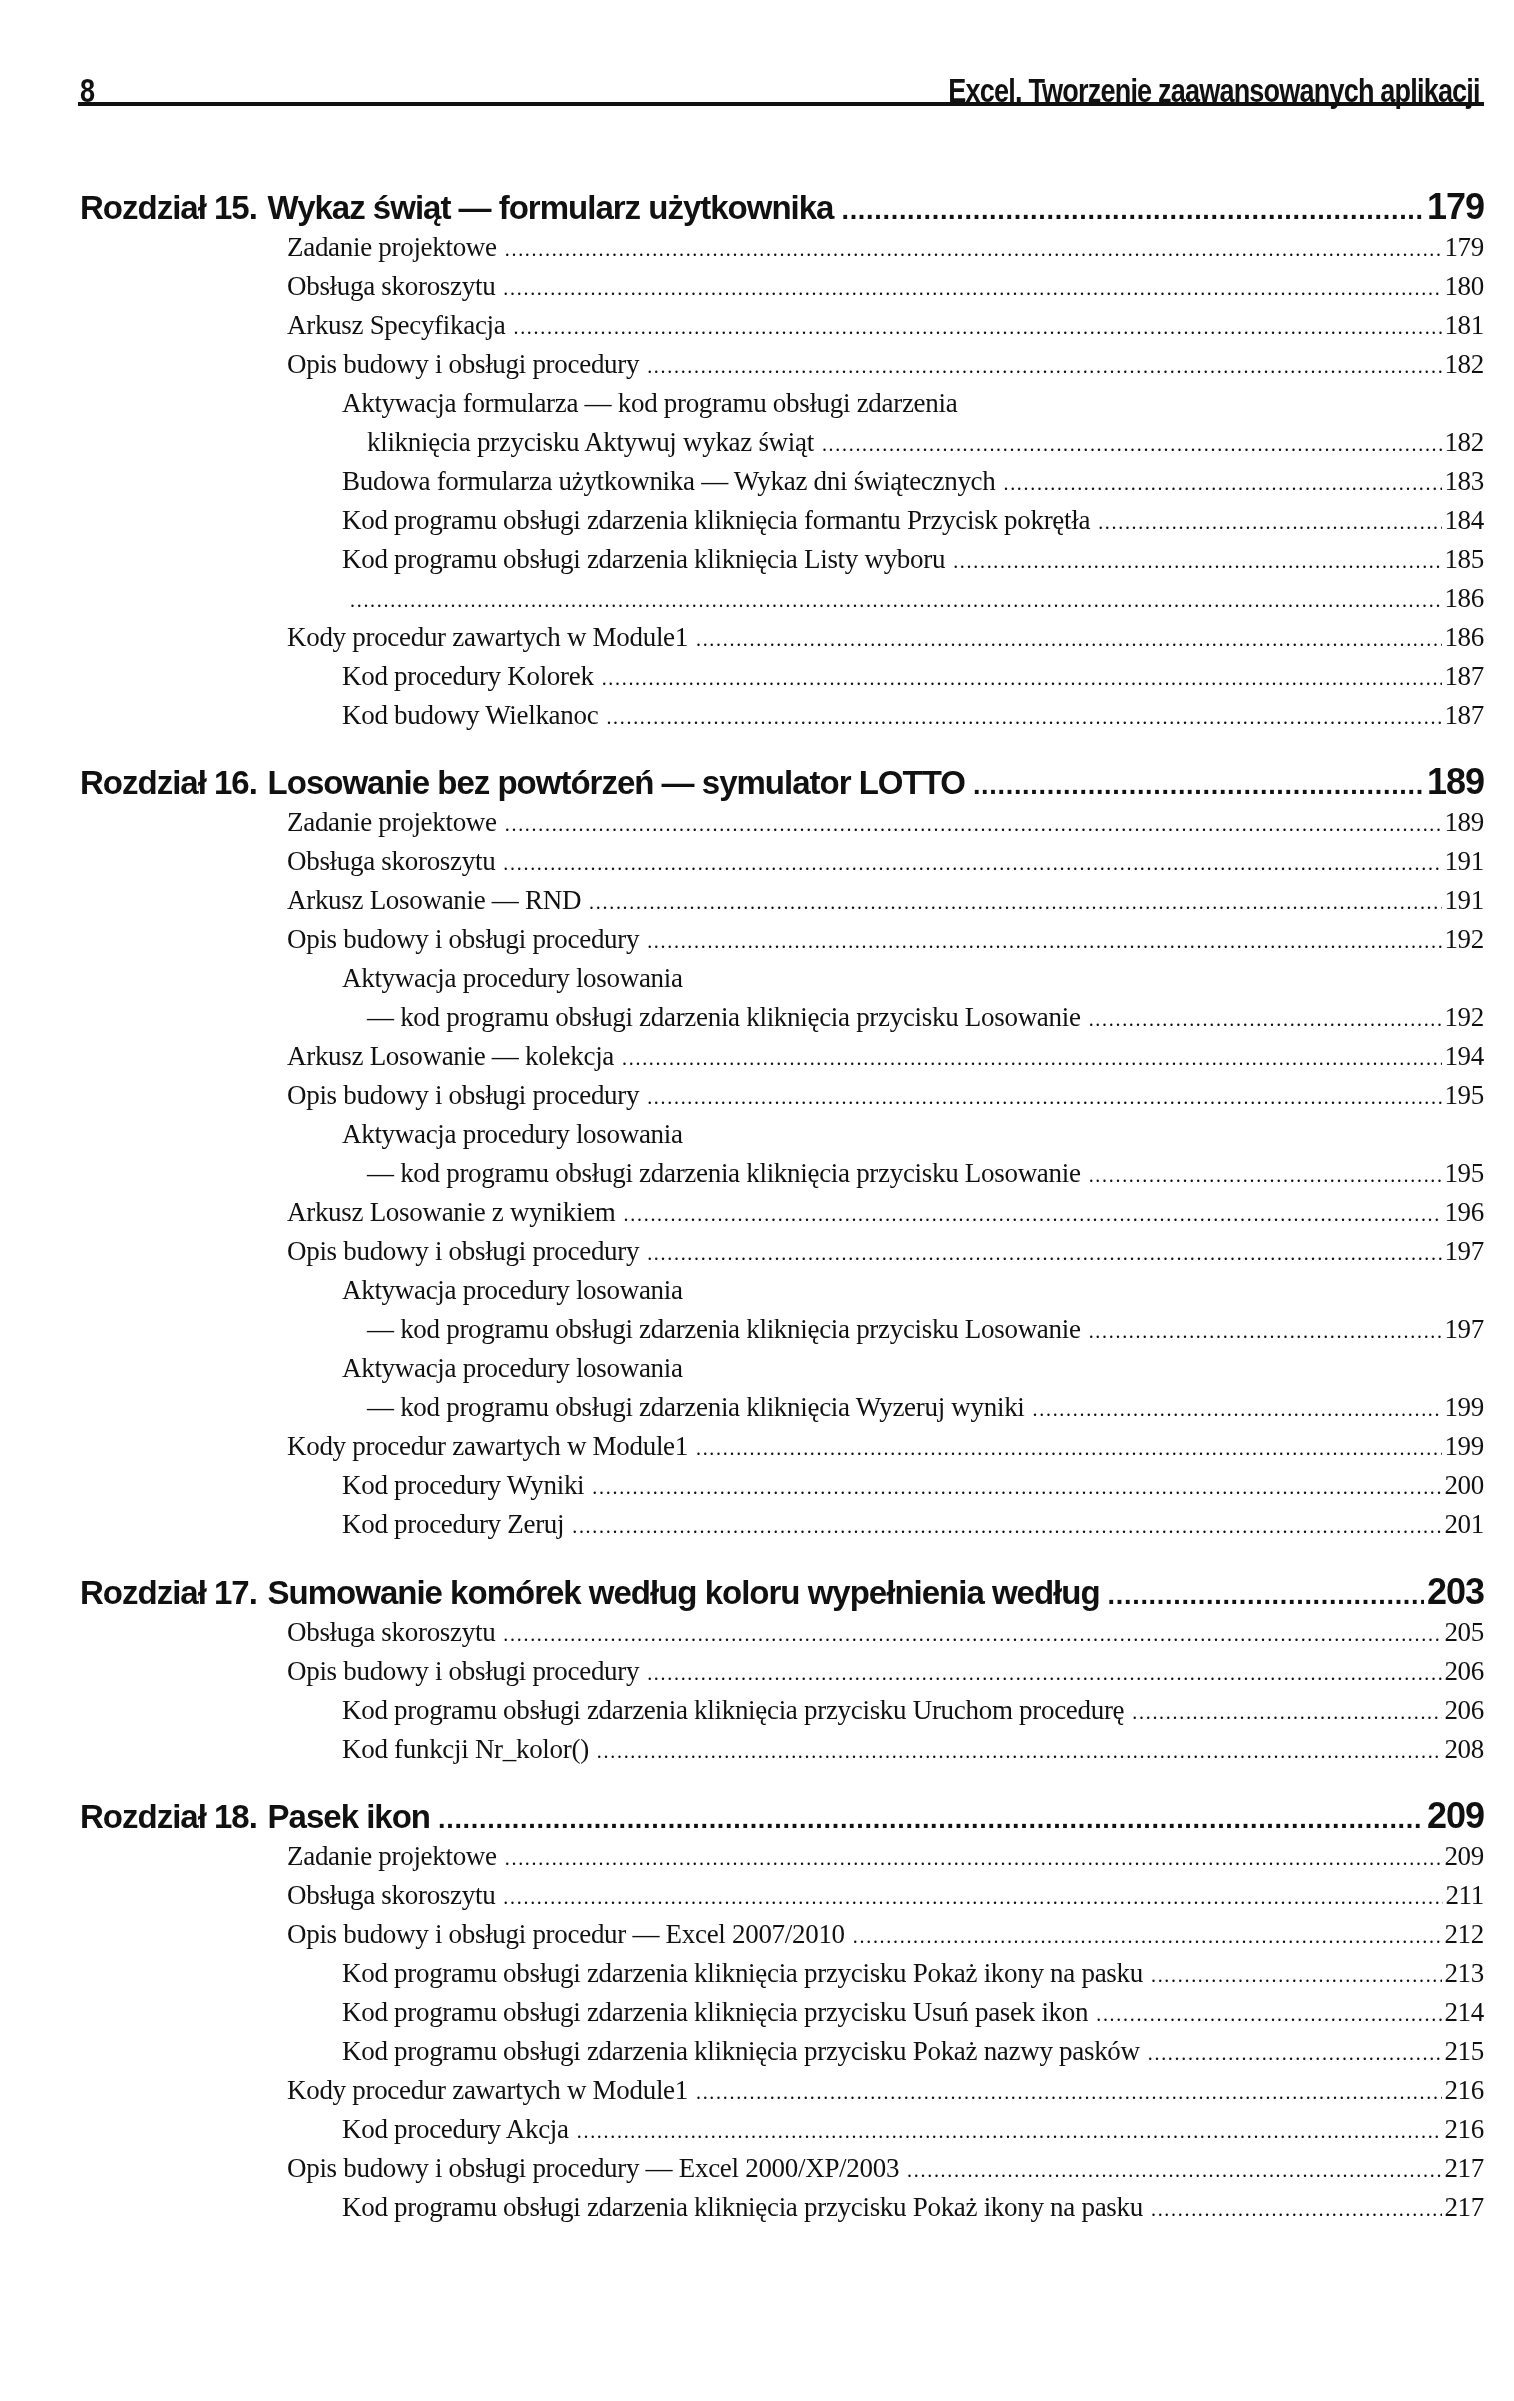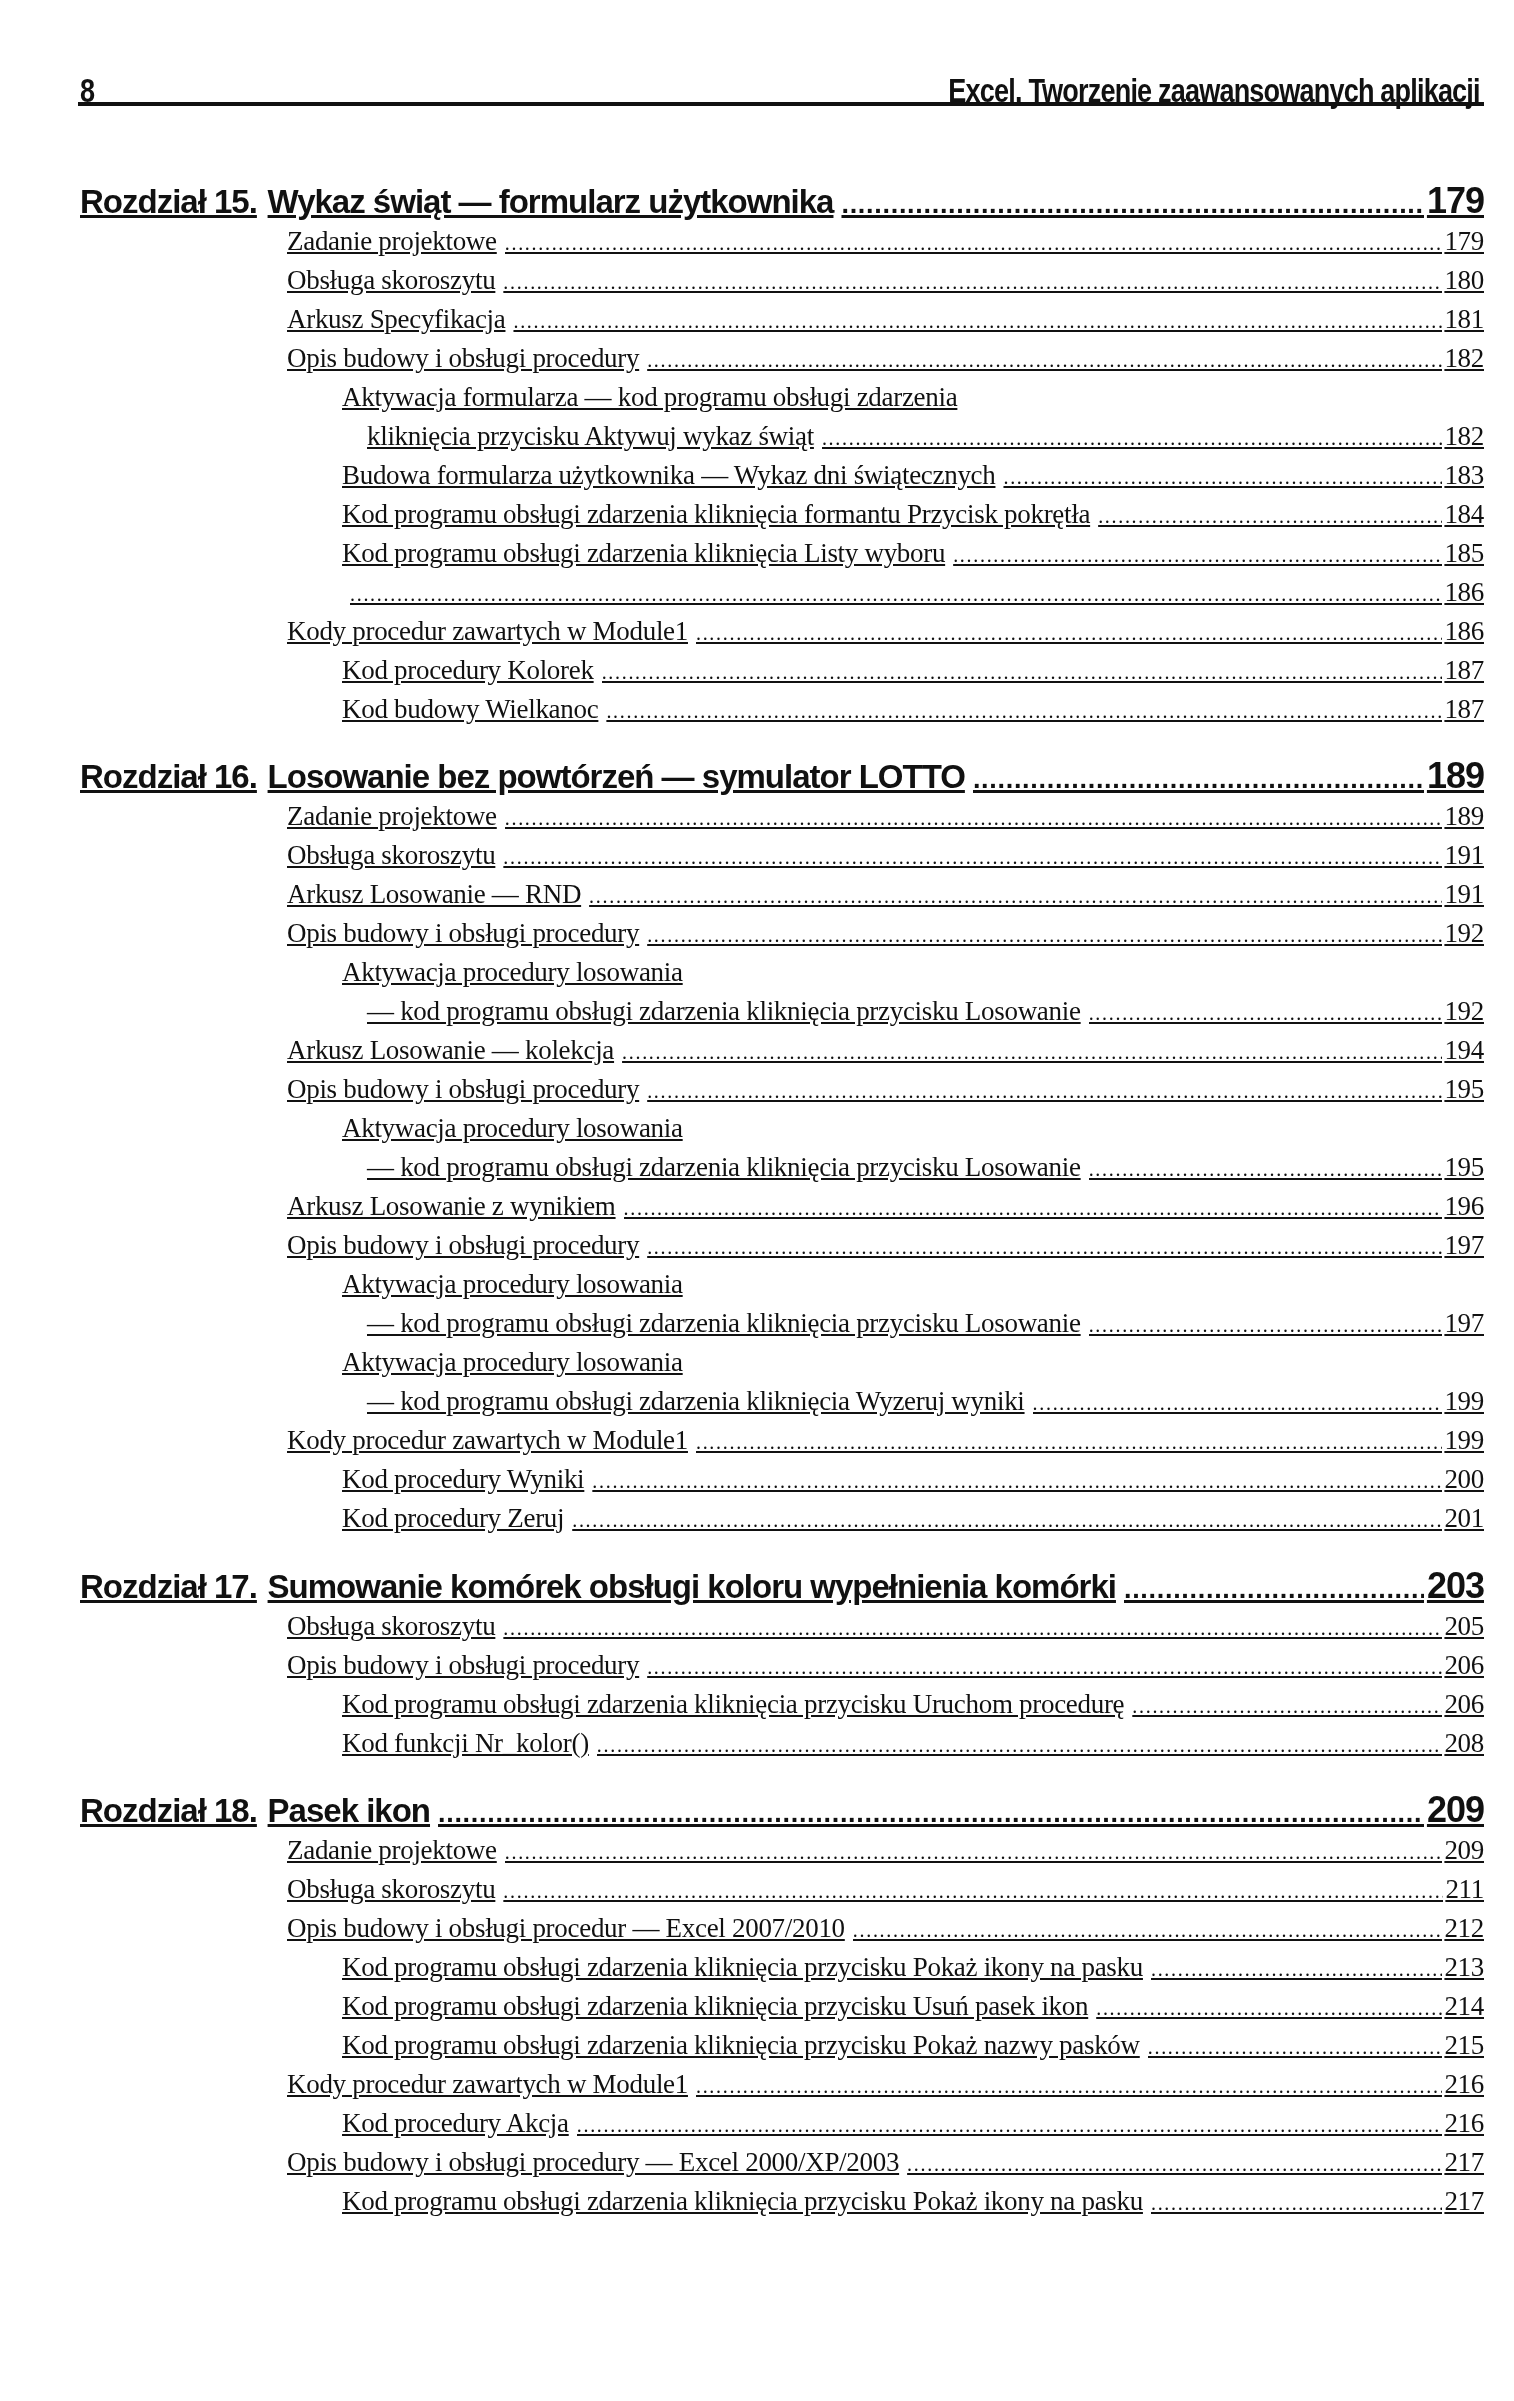--- a/index.html
+++ b/index.html
@@ -8,21 +8,21 @@
     .running-header {
       position: absolute; left: 80px; right: 31px; top: 62px; height: 48px;
       font-family: "Liberation Sans", sans-serif; font-weight: bold;
       font-size: 33px; letter-spacing: -1px;
       display: flex; justify-content: space-between; align-items: flex-end;
       transform: scaleX(0.82); transform-origin: left bottom; width: 1707px;
     }
     .header-rule {
       position: absolute; left: 78px; right: 31px; top: 102px; height: 4px; background: #111;
     }
-    .toc { position: absolute; left: 80px; top: 179px; width: 1404px; text-decoration: underline; }
+    .toc { position: absolute; left: 80px; top: 185px; width: 1404px; }
     .chapter { margin-bottom: 25.4px; }
     .row { display: flex; align-items: baseline; position: relative; }
     .row .label { white-space: nowrap; }
     .row .leader {
       flex: 1; overflow: hidden; white-space: nowrap; margin: 0 2.7px 0 8px;
     }
     .row .leader::after {
       content: "......................................................................................................................................................................................................................................................................................................................................";
       letter-spacing: 1.3px;
     }
@@ -213,21 +213,21 @@
           <span class="pg">200</span>
         </div>
         <div class="row entry lvl2">
           <span class="label">Kod procedury Zeruj</span>
           <span class="leader"></span>
           <span class="pg">201</span>
         </div>
       </div>
       <div class="chapter">
         <div class="row ch-row">
-          <span class="label"><span class="ch-num">Rozdział 17.</span><span>Sumowanie komórek obsługi koloru wypełnienia komórki</span></span>
+          <span class="label"><span class="ch-num">Rozdział 17.</span><span>Sumowanie komórek według koloru wypełnienia według</span></span>
           <span class="leader"></span>
           <span class="pg">203</span>
         </div>
         <div class="row entry lvl1">
           <span class="label">Obsługa skoroszytu</span>
           <span class="leader"></span>
           <span class="pg">205</span>
         </div>
         <div class="row entry lvl1">
           <span class="label">Opis budowy i obsługi procedury</span>

